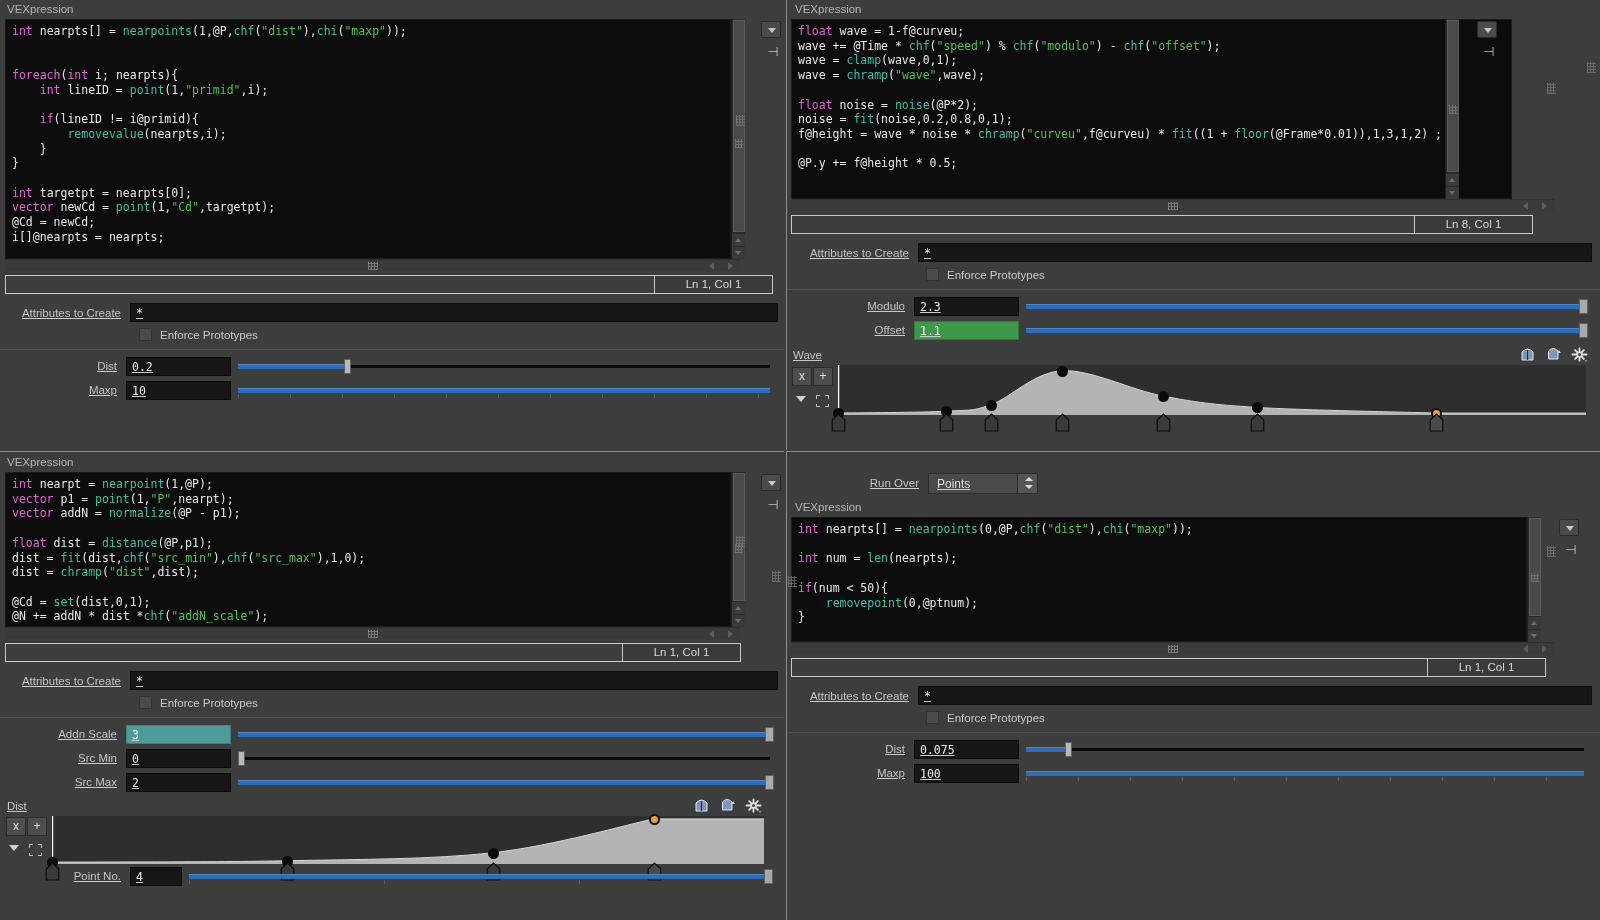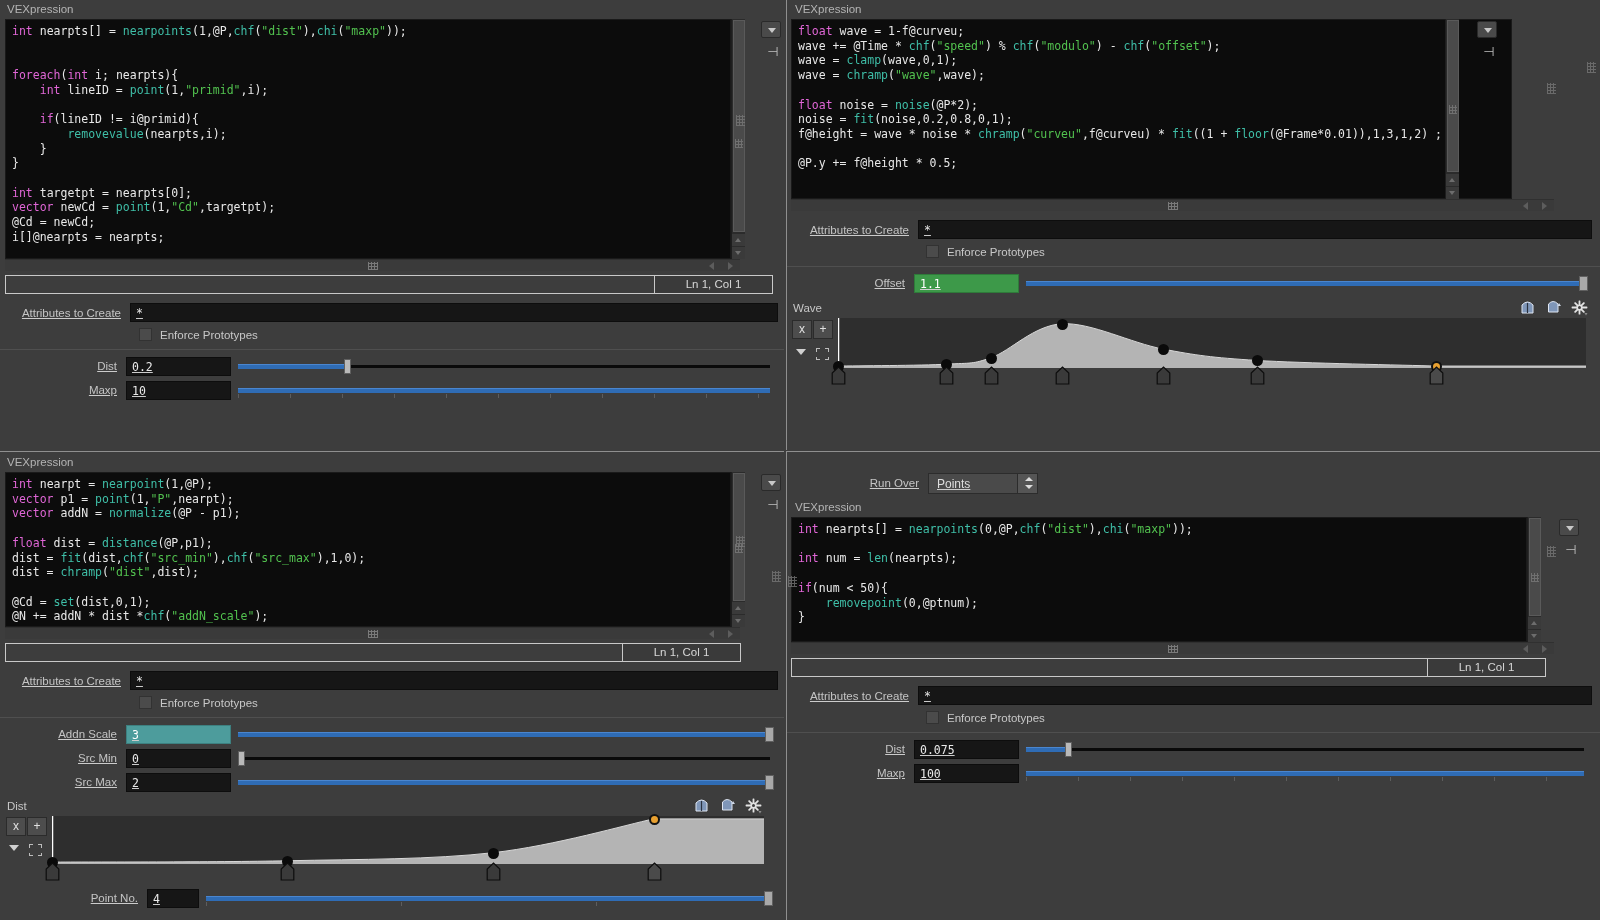--- a/index.html
+++ b/index.html
@@ -106,21 +106,21 @@
   .sfill{ position:absolute; left:0; top:7px; height:5px; background:#2f6cb5; border-top:1px solid #4a86cf;}
   .shandle{ position:absolute; top:2px; width:7px; height:15px; background:#b9b9b9; border:1px solid #606060;}
   .shandle.edge{ width:9px; background:#a9a9a9;}
   .sticks{ position:absolute; left:0; right:0; top:13px; height:4px;
     background-image:repeating-linear-gradient(90deg,#5d5d5d 0 1px, transparent 1px 52px); }
 
   .divider{ height:1px; background:#4f4f4f; margin:4px 0 4px 0; }
 
   
   .ramp-hdr{ display:flex; align-items:center; height:20px; padding-left:7px; }
-  .ramp-hdr .t{ color:#c6c6c6; }
+  .ramp-hdr .t{ color:#c6c6c6;text-decoration:underline; }
   .ramp-icons{ margin-left:auto; display:flex; gap:9px; padding-right:12px; align-items:center;}
   .ricon{ width:17px; height:16px; }
   .ramp-body{ position:relative; display:flex; height:50px; }
   .ramp-btns{ width:52px; position:relative; }
   .rbtn{ position:absolute; width:20px; height:19px; background:#4d4d4d; border:1px solid #2b2b2b;
      color:#e0e0e0; font-size:12px; text-align:center; line-height:17px;}
   .rtri{ position:absolute; left:10px; top:31px; width:0;height:0;
      border-left:5px solid transparent;border-right:5px solid transparent;border-top:6px solid #d0d0d0;}
   .rfit{ position:absolute; left:30px; top:30px; width:13px;height:12px; border:1px solid #bdbdbd; }
   .rfit:before,.rfit:after{content:"";position:absolute;background:#3d3d3d;}
@@ -251,34 +251,47 @@
       <div class="ed-btn" style="right:-38px;top:2px;"></div>
       <div class="ed-icon2" style="right:-39px;top:24px;">⊣</div>
     </div>
 
     <div class="hscroll" style="margin:0 46px 0 5px;">
       <div class="hgrip"></div>
       <div class="htri l" style="right:23px;"></div>
       <div class="htri r" style="right:5px;"></div>
     </div>
 
+    <div class="lncol-row" style="width:742px;">
+      <div class="lncol-blank"></div>
+      <div class="lncol-val">Ln 8, Col 1</div>
+    </div>
 
     <div class="prow" style="margin-top:7px;">
       <div class="plabel" style="width:132px;">Attributes to Create</div>
       <div class="pfield wide" style="margin-right:8px;">*</div>
     </div>
 
     <div class="cbrow" style="padding-left:140px;">
       <div class="cbox"></div>
       <div class="cblabel">Enforce Prototypes</div>
     </div>
 
     <div class="divider"></div>
 
 
+    <div class="prow" style="height:24px;">
+      <div class="plabel" style="width:128px;">Modulo</div>
+      <div class="pfield" style="width:105px;">2.3</div>
+      <div class="slider" style="margin-right:16px;">
+        <div class="strack"></div>
+        <div class="sfill" style="width:100%;"></div>
+        <div class="shandle edge" style="left:calc(100% - 5px);"></div>
+      </div>
+    </div>
 
     <div class="prow" style="height:24px;">
       <div class="plabel" style="width:128px;">Offset</div>
       <div class="pfield green" style="width:105px;">1.1</div>
       <div class="slider" style="margin-right:16px;">
         <div class="strack"></div>
         <div class="sfill" style="width:100%;"></div>
         <div class="shandle edge" style="left:calc(100% - 5px);"></div>
       </div>
     </div>
@@ -520,21 +533,21 @@
           </div>
           <div class="rkey sel" style="left: 601.64px; top: 2.9px;"></div>
           <div class="rmark" style="left: 601.64px;">
             <svg width="15" height="19" viewBox="0 0 15 19">
               <path d="M1.2 18 L1.2 7 L7.5 1 L13.8 7 L13.8 18 Z" fill="#4a4a4a" stroke="#0d0d0d" stroke-width="1.2"></path>
             </svg>
           </div>
         </div>
     </div>
 
-    <div class="prow" style="height:24px;margin-top:22px;padding-left:17px;">
+    <div class="prow" style="height:24px;">
       <div class="plabel" style="width:130px;">Point No.</div>
       <div class="pfield" style="width:52px;">4</div>
       <div class="slider" style="margin-right:14px;">
         <div class="strack"></div>
         <div class="sfill" style="width:99%;"></div>
         <div class="sticks" style="background-image:repeating-linear-gradient(90deg,#5d5d5d 0 1px, transparent 1px 195px);"></div>
         <div class="shandle edge" style="left:calc(100% - 6px);"></div>
       </div>
     </div>
 

